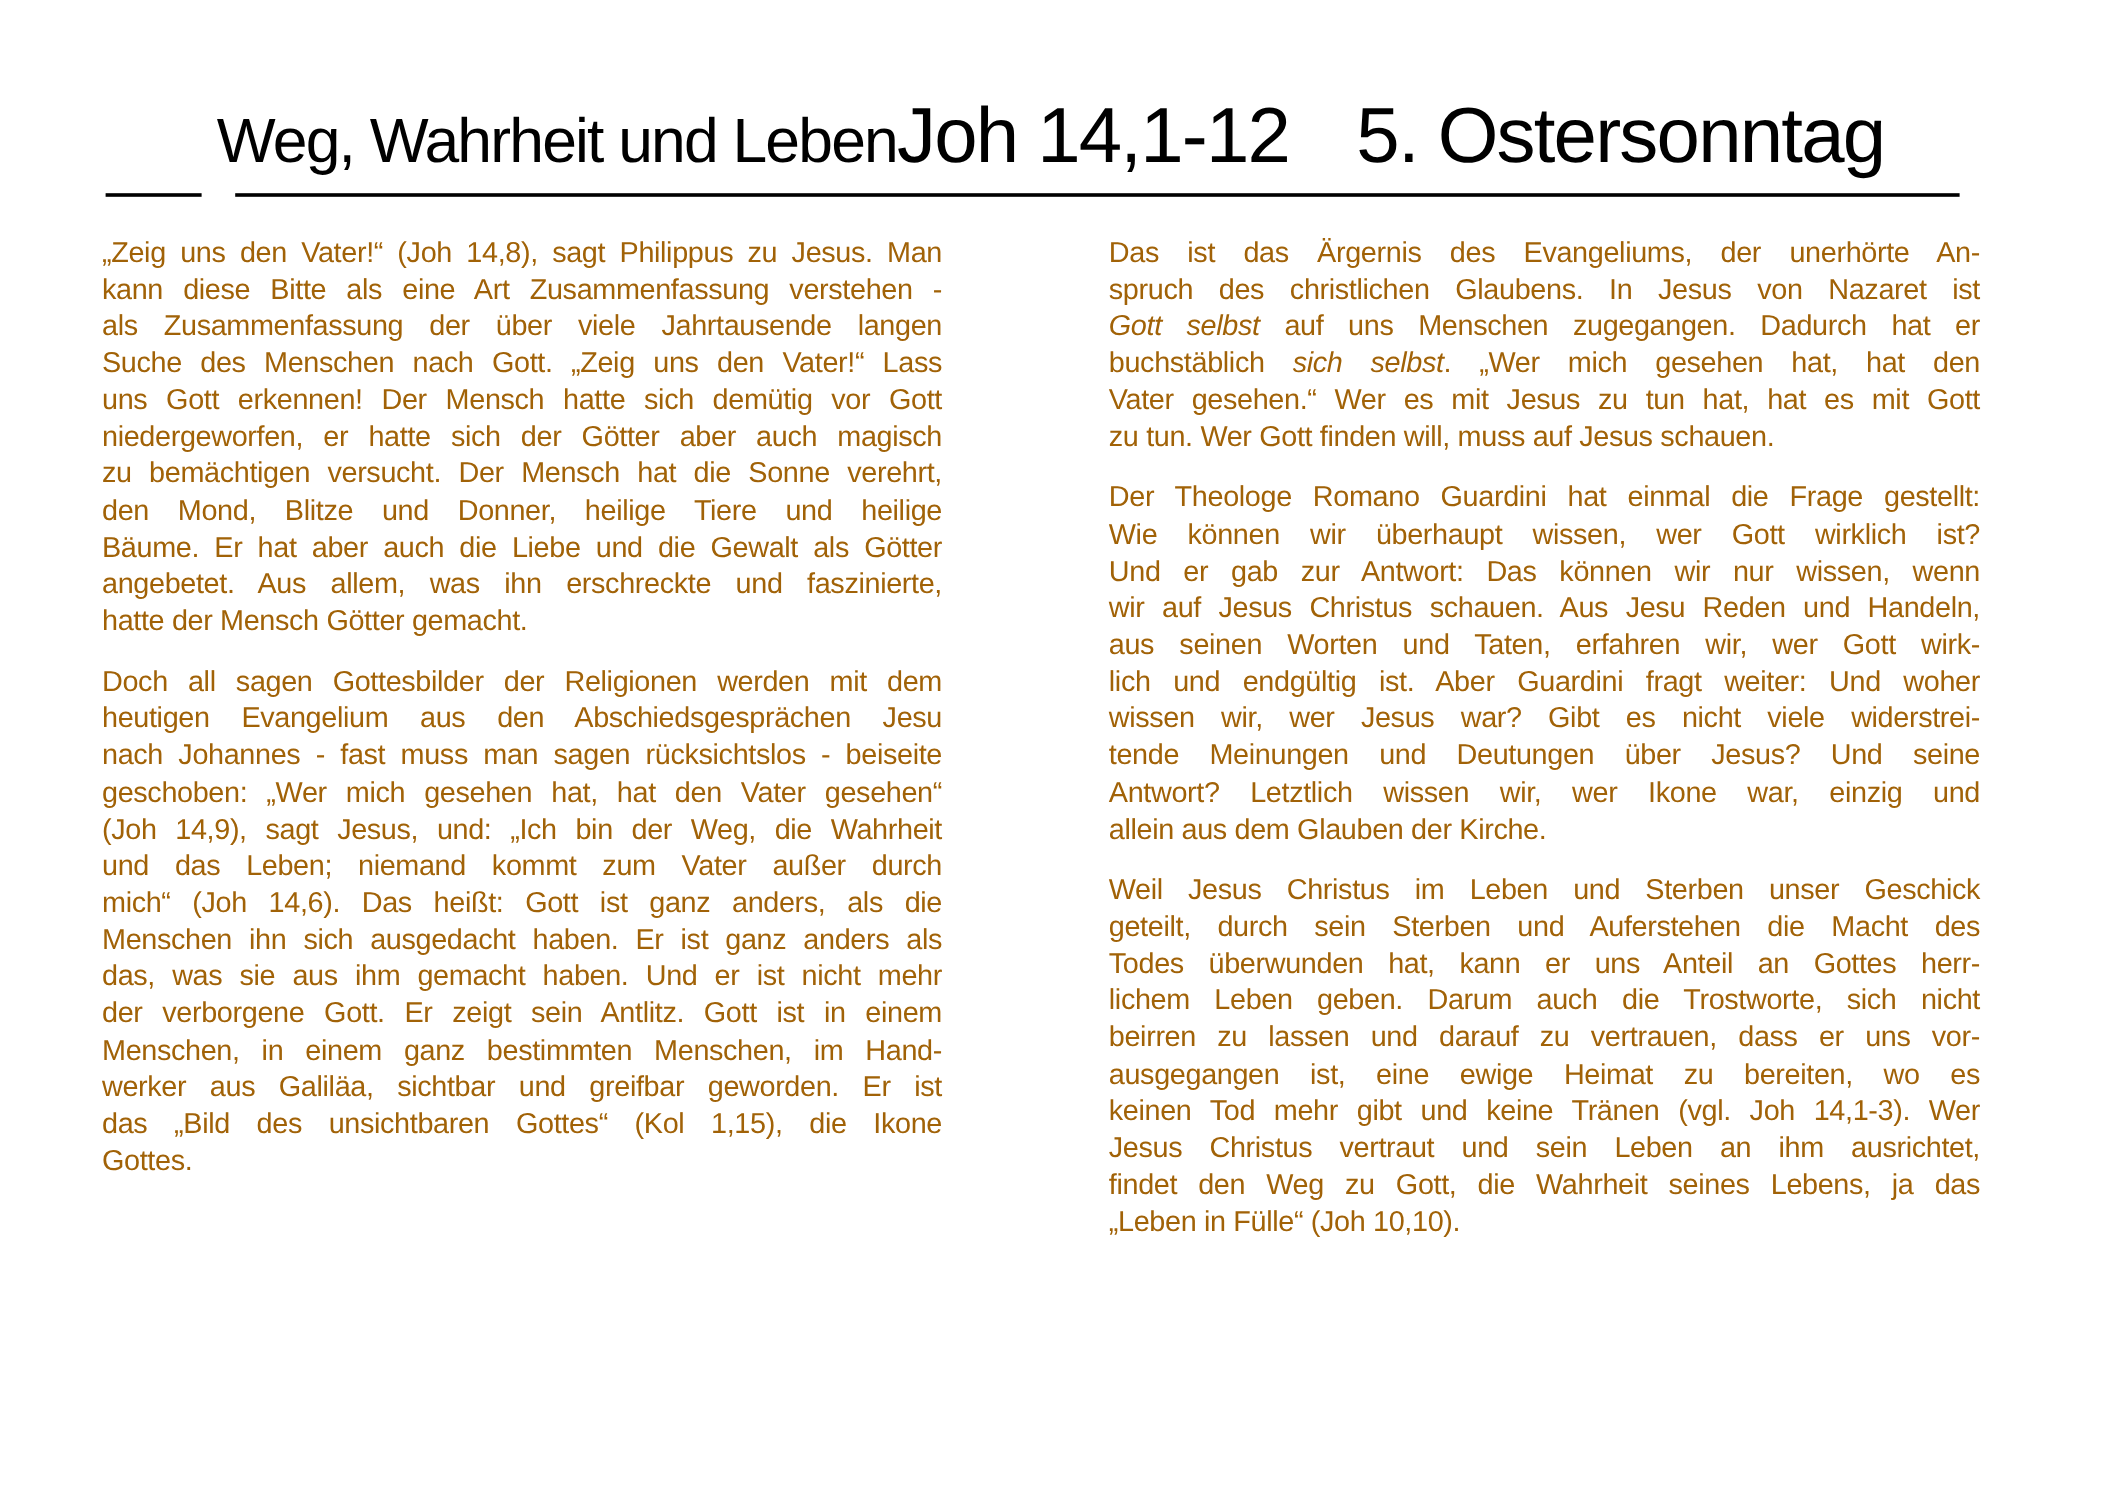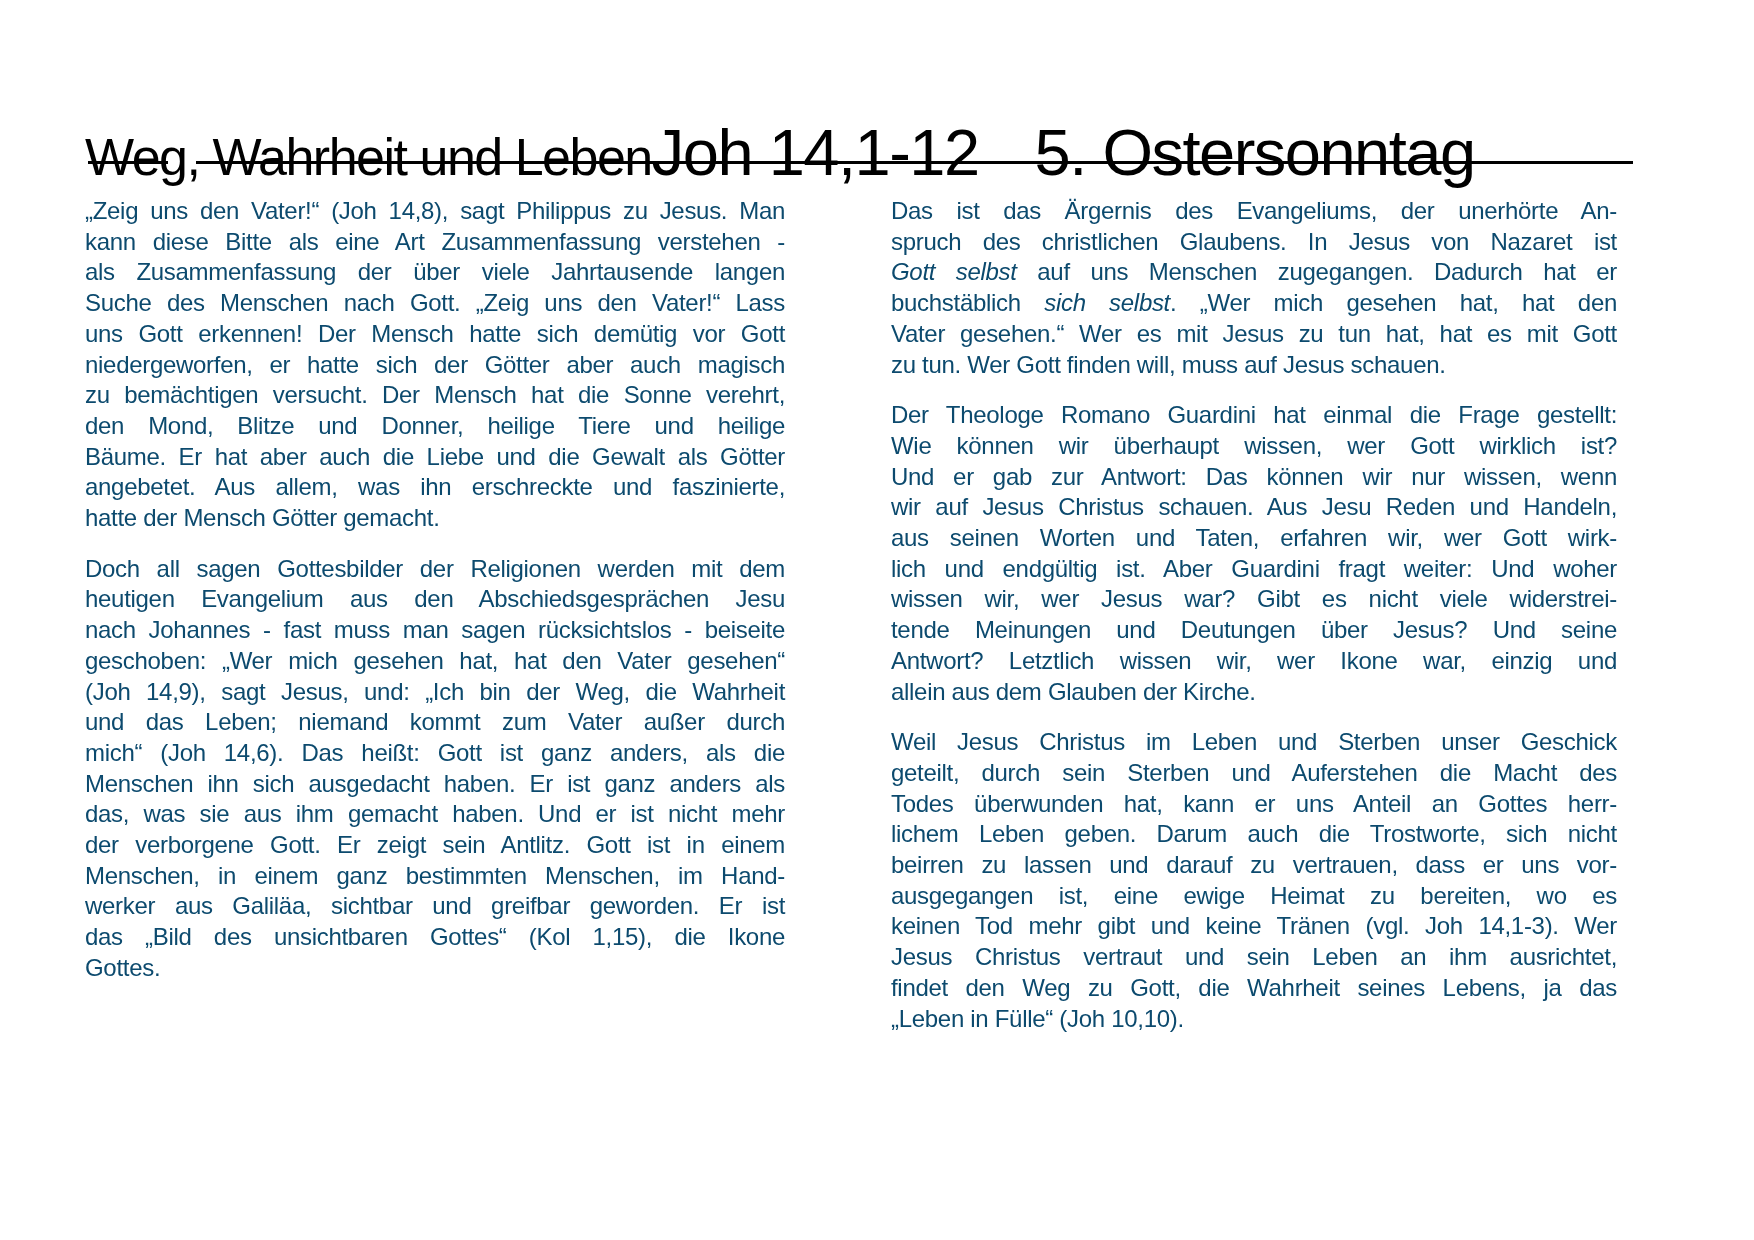--- a/index.html
+++ b/index.html
@@ -16,25 +16,24 @@
     color: #000000;
     overflow: hidden;
   }
   
   .header {
     position: absolute;
     left: 85px;
     right: 88px;
     top: 82px;
     display: flex;
-    justify-content: flex-start;
+    justify-content: center;
     align-items: baseline;
     line-height: 62px;
     white-space: nowrap;
-    margin-top: 40px;
   }
   .page-title {
     font-size: 52px;
     letter-spacing: -1.5px;
     font-weight: 400;
   }
   .header-right {
     display: flex;
     gap: 56px;
     font-size: 65px;
@@ -51,24 +50,24 @@
   .rule-long  { left: 196px; width: 1437px; }
 
   
   .column {
     position: absolute;
     top: 196px;
     font-size: 24px;
     line-height: 30.7px;
     letter-spacing: -0.3px;
     font-weight: 400;
-    color: #0c4a6e;
+    color: #a16207;
   }
   .column-left  { left: 85px;  width: 700px; }
-  .column-right { left: 891px; width: 726px; }
+  .column-right { left: 924px; width: 726px; }
 
   .para { margin: 0 0 20px 0; }
   .line {
     text-align: justify;
     text-align-last: justify;
   }
   .line.last {
     text-align: right;
     text-align-last: left;
   }

